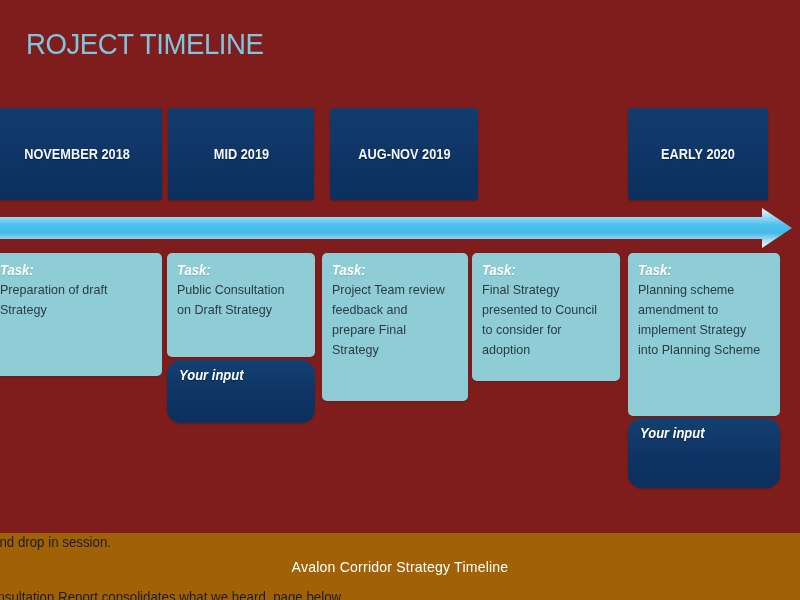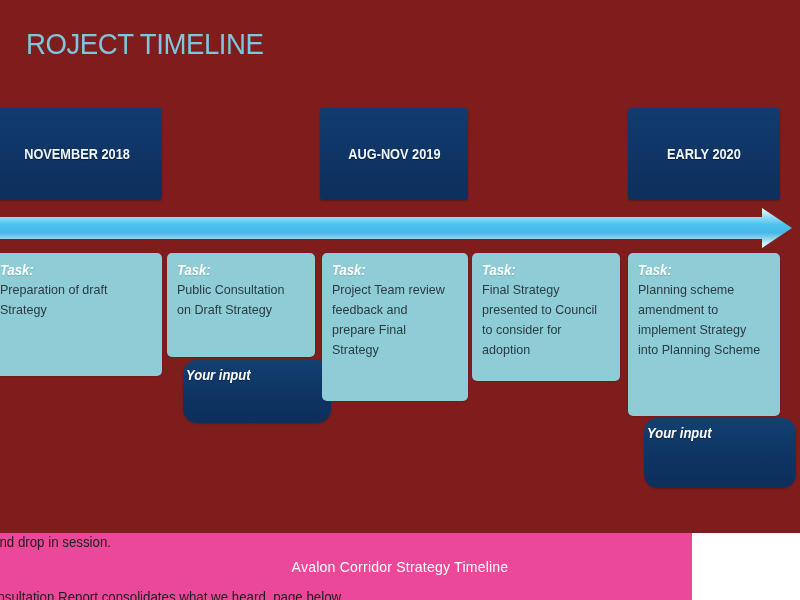--- a/index.html
+++ b/index.html
@@ -94,41 +94,40 @@
     transform-origin:left;
   }
 
   
   .yourinput{
     position:absolute;
     background:#123a6b;
     background:linear-gradient(180deg,#13406f 0%,#0e3464 55%,#0c2f5c 100%);
     border-radius:14px;
     box-sizing:border-box;
-    padding:6px 3px;
+    padding:6px 12px;
     box-shadow:0 1px 2px rgba(0,0,0,.2);
-    margin-left:16px;
   }
   .yourinput span{
     color:#ffffff;
     font-weight:700;
     font-style:italic;
     font-size:14px;
     transform:scaleX(0.93);
     transform-origin:left;
     display:inline-block;
     text-shadow:0 1px 1px rgba(0,0,0,.35);
   }
 
   
   #captionbar{
     position:absolute;
     left:0;top:533px;
-    width:692px;height:67px;
-    background:#ec4899;
+    width:800px;height:67px;
+    background:#a16207;
     overflow:hidden;
   }
   #caption{
     position:absolute;
     left:0;top:0;width:800px;height:67px;
     display:flex;align-items:center;justify-content:center;
     color:#ffffff;
     font-size:15px;
     letter-spacing:.2px;
     transform:scaleX(0.94);
@@ -149,24 +148,27 @@
 </head>
 <body>
 
 <div id="slide">
 
   <div id="title">ROJECT TIMELINE</div>
 
   <div class="hdr" style="left:-8px;width:170px;">
     <span>NOVEMBER 2018</span>
   </div>
-  <div class="hdr" style="left:320px;width:148px;">
+  <div class="hdr" style="left:168px;width:146px;">
+    <span>MID 2019</span>
+  </div>
+  <div class="hdr" style="left:330px;width:148px;">
     <span>AUG-NOV 2019</span>
   </div>
-  <div class="hdr" style="left:628px;width:152px;">
+  <div class="hdr" style="left:628px;width:140px;">
     <span>EARLY 2020</span>
   </div>
 
   <svg id="arrow" viewBox="0 0 800 44">
     <defs>
       <linearGradient id="agrad" x1="0" y1="0" x2="0" y2="1">
         <stop offset="0%" stop-color="#ffffff"></stop>
         <stop offset="18%" stop-color="#a9e0f6"></stop>
         <stop offset="42%" stop-color="#4cc2ef"></stop>
         <stop offset="62%" stop-color="#46b9e6"></stop>

